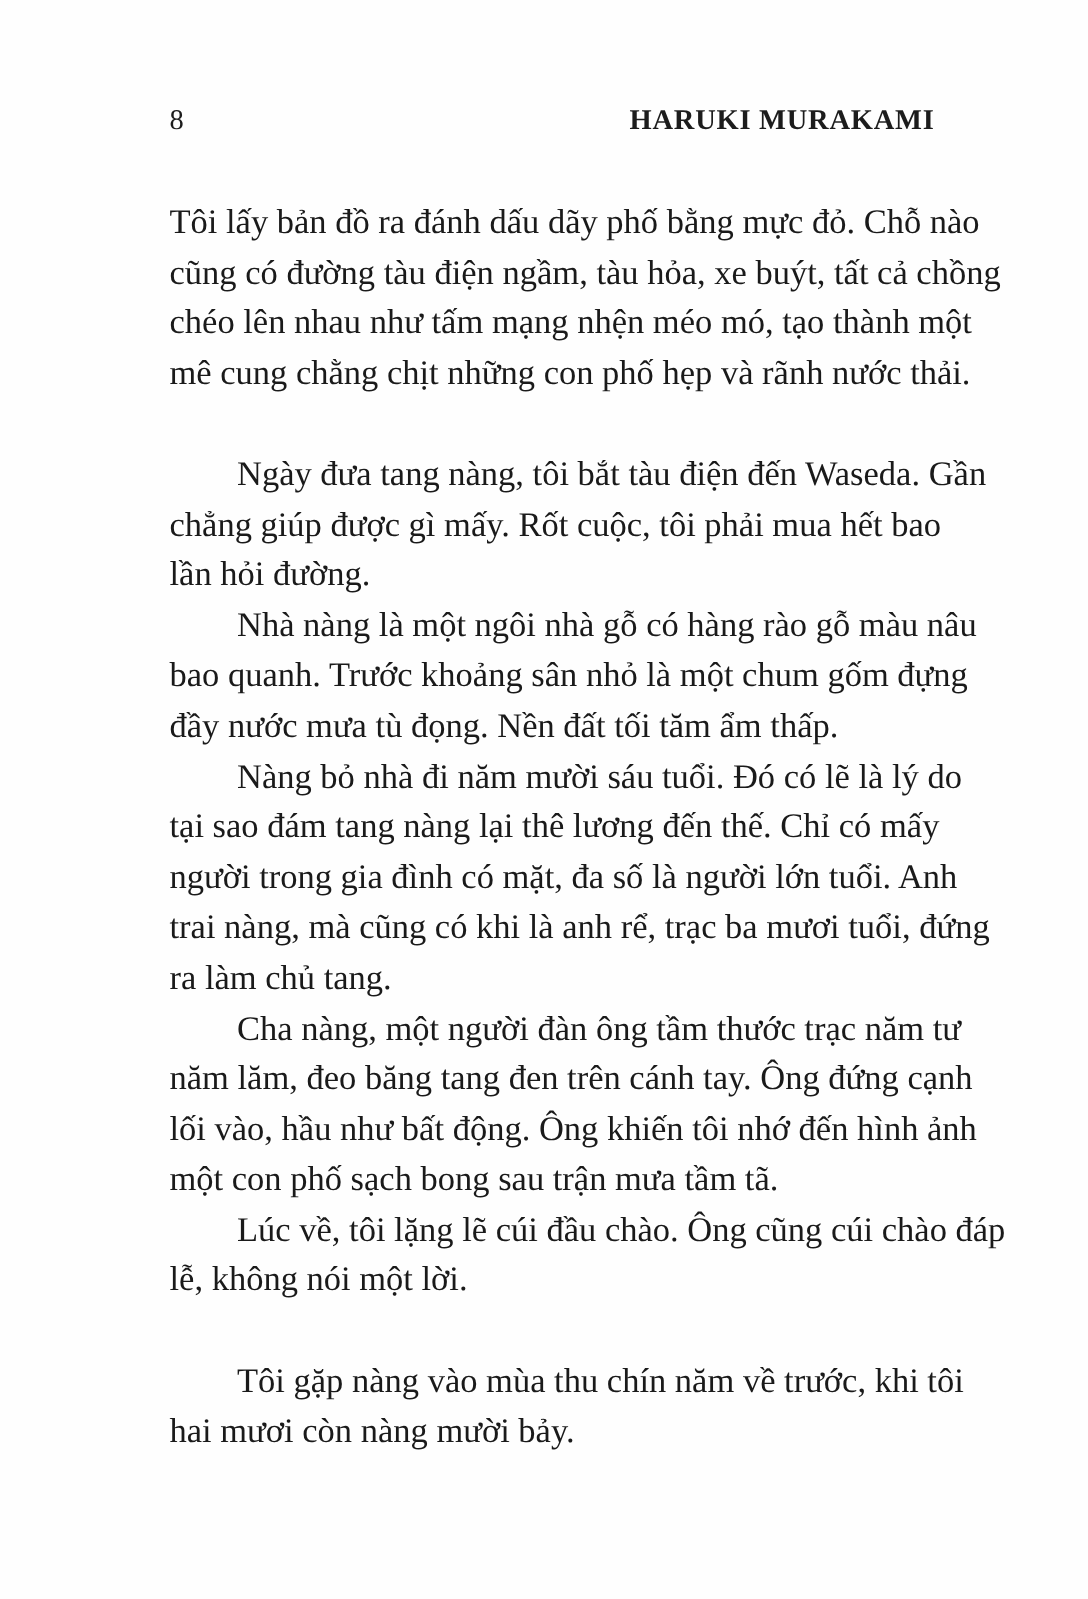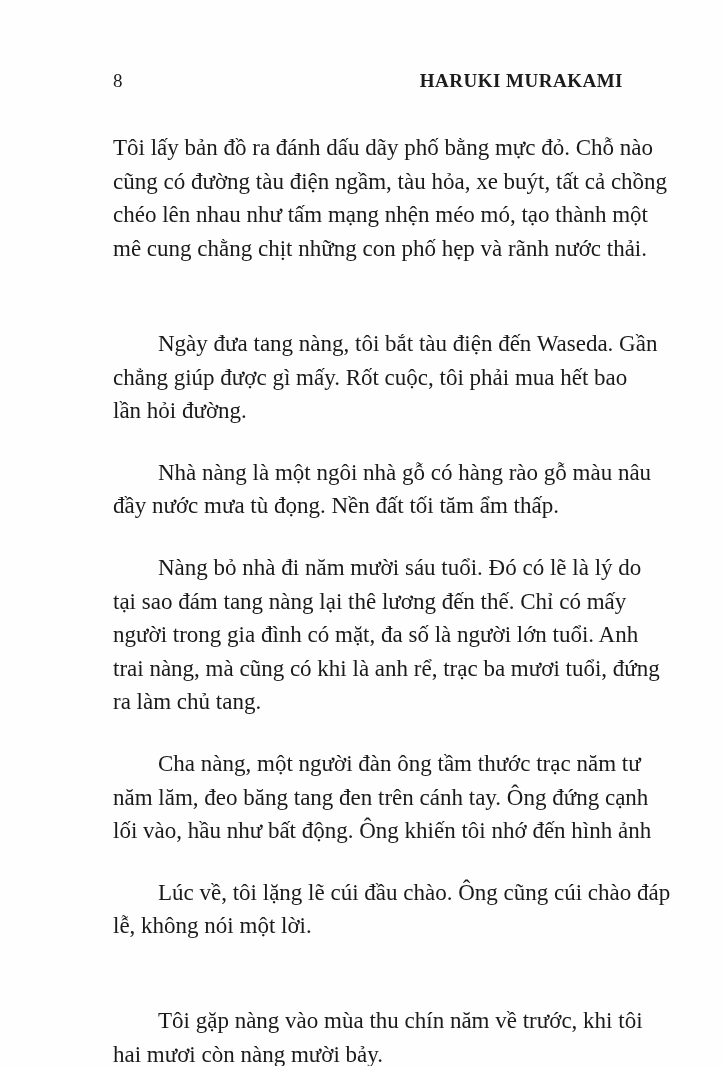--- a/index.html
+++ b/index.html
@@ -6,21 +6,21 @@
   body { width:725px; height:1066px; position:relative; overflow:hidden; }
   .page { position:absolute; left:0; top:0; width:725px; height:1066px; background:#fefefe; }
   .header { position:absolute; left:113px; top:70px; width:510px; height:30px;
     font-family:"Liberation Serif", serif; font-size:19px; color:#1c1c1c; }
   .page-num { position:absolute; left:0; top:0; }
   .running-head { position:absolute; right:0; top:0; letter-spacing:0.5px;font-weight:bold; }
   .body { position:absolute; left:113px; top:131px; width:510px;
     font-family:"Liberation Serif", serif; font-size:23px; line-height:33.6px; color:#1a1a1a; }
   .line { display:block; height:33.6px; white-space:nowrap; text-align:justify; text-align-last:justify; }
   .line.last { text-align:left; text-align-last:left; }
-  .line.indent { padding-left:45px;margin-top:28px; }
+  .line.indent { padding-left:45px; }
   .gap { display:block; height:33.6px; }
 </style>
 </head>
 <body>
 
 <div class="page">
   <div class="header">
     <span class="page-num">8</span>
     <span class="running-head">HARUKI MURAKAMI</span>
   </div>
@@ -36,35 +36,37 @@
     <span class="gap"></span>
 
     <div>
       <span class="line indent">Ngày đưa tang nàng, tôi bắt tàu điện đến Waseda. Gần</span>
       <span class="line">chẳng giúp được gì mấy. Rốt cuộc, tôi phải mua hết bao</span>
       <span class="line last">lần hỏi đường.</span>
     </div>
 
     <div>
       <span class="line indent">Nhà nàng là một ngôi nhà gỗ có hàng rào gỗ màu nâu</span>
+      <span class="line">bao quanh. Trước khoảng sân nhỏ là một chum gốm đựng</span>
       <span class="line last">đầy nước mưa tù đọng. Nền đất tối tăm ẩm thấp.</span>
     </div>
 
     <div>
       <span class="line indent">Nàng bỏ nhà đi năm mười sáu tuổi. Đó có lẽ là lý do</span>
       <span class="line">tại sao đám tang nàng lại thê lương đến thế. Chỉ có mấy</span>
       <span class="line">người trong gia đình có mặt, đa số là người lớn tuổi. Anh</span>
       <span class="line">trai nàng, mà cũng có khi là anh rể, trạc ba mươi tuổi, đứng</span>
       <span class="line last">ra làm chủ tang.</span>
     </div>
 
     <div>
       <span class="line indent">Cha nàng, một người đàn ông tầm thước trạc năm tư</span>
       <span class="line">năm lăm, đeo băng tang đen trên cánh tay. Ông đứng cạnh</span>
       <span class="line">lối vào, hầu như bất động. Ông khiến tôi nhớ đến hình ảnh</span>
+      <span class="line last">một con phố sạch bong sau trận mưa tầm tã.</span>
     </div>
 
     <div>
       <span class="line indent">Lúc về, tôi lặng lẽ cúi đầu chào. Ông cũng cúi chào đáp</span>
       <span class="line last">lễ, không nói một lời.</span>
     </div>
     <span class="gap"></span>
 
     <div>
       <span class="line indent">Tôi gặp nàng vào mùa thu chín năm về trước, khi tôi</span>

